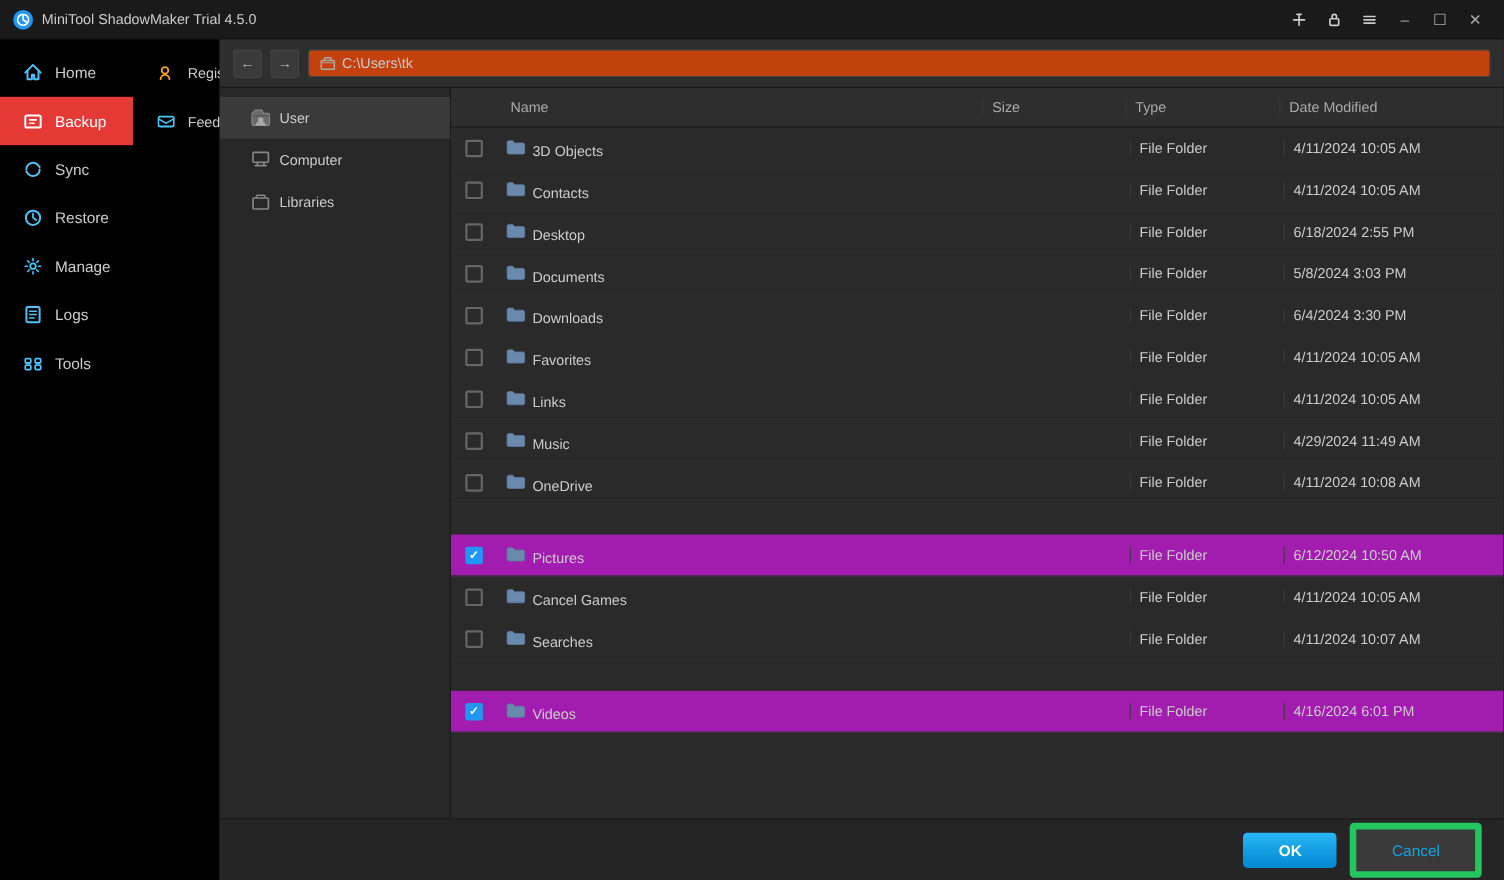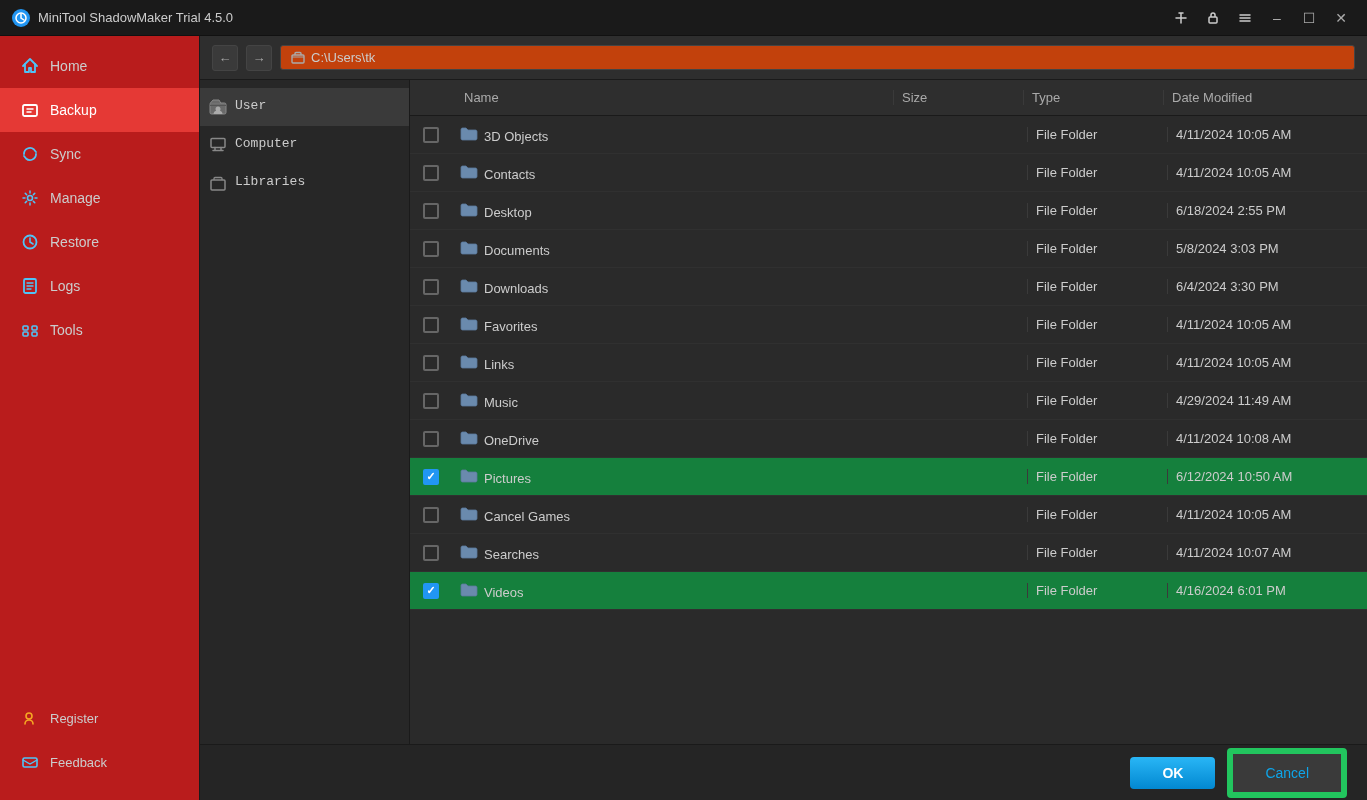--- a/index.html
+++ b/index.html
@@ -49,23 +49,23 @@
 
     
     .app-body {
       display: flex;
       height: calc(800px - 36px);
     }
 
     
     .sidebar {
       width: 200px;
-      background: #b91c1c;
-      display: flex;
-      flex-direction: column;
+      background: #000000;
+      display: flex;
+      flex-direction: row;
       padding-top: 8px;
       border-right: 1px solid #1a1a1a;
     }
     .sidebar-nav {
       flex: 1;
     }
     .sidebar-item {
       display: flex;
       align-items: center;
       gap: 10px;
@@ -140,26 +140,26 @@
 
     
     .tree-panel {
       width: 210px;
       background: #272727;
       border-right: 1px solid #1a1a1a;
       padding: 8px 0;
     }
     .tree-item {
       display: flex;
+      align-items: center;
       gap: 8px;
-      padding: 10px 9px;
+      padding: 10px 28px;
       cursor: pointer;
       font-size: 13px;
       color: #ccc;
-      font-family: Liberation Mono, monospace;
     }
     .tree-item.selected { background: #3a3a3a; }
     .tree-icon {
       width: 18px; height: 18px;
       display: flex; align-items: center; justify-content: center;
       font-size: 15px;
     }
 
     
     .file-list {
@@ -194,21 +194,21 @@
 
     .file-row {
       display: flex;
       align-items: center;
       height: 38px;
       font-size: 13px;
       color: #ccc;
       border-bottom: 1px solid #303030;
       cursor: pointer;
     }
-    .file-row.checked { background: #15803d; }
+    .file-row.checked { background: #a21caf; margin-top: 28px; }
 
     .checkbox-wrap {
       width: 42px;
       display: flex; align-items: center; justify-content: center;
     }
     .checkbox {
       width: 16px; height: 16px;
       border: 2px solid #666;
       border-radius: 2px;
       display: flex; align-items: center; justify-content: center;
@@ -332,34 +332,34 @@
         <div class="sidebar-icon">
           <svg width="18" height="18" viewBox="0 0 18 18" fill="none">
               <path d="M3 9a6 6 0 0 1 10-4.5L15 7M3 11l2 2.5A6 6 0 0 0 15 9" stroke="#4fc3f7" stroke-width="1.8" stroke-linecap="round"></path>
             </svg>
         </div>
         <span>Sync</span>
       </div>
       <div class="sidebar-item">
         <div class="sidebar-icon">
           <svg width="18" height="18" viewBox="0 0 18 18" fill="none">
+              <circle cx="9" cy="9" r="6.5" stroke="#4fc3f7" stroke-width="1.8"></circle>
+              <path d="M9 5v4l3 2" stroke="#4fc3f7" stroke-width="1.6" stroke-linecap="round"></path>
+            </svg>
+        </div>
+        <span>Restore</span>
+      </div>
+      <div class="sidebar-item">
+        <div class="sidebar-icon">
+          <svg width="18" height="18" viewBox="0 0 18 18" fill="none">
               <circle cx="9" cy="9" r="2.5" stroke="#4fc3f7" stroke-width="1.6"></circle>
               <path d="M9 2v2M9 14v2M2 9h2M14 9h2M4.2 4.2l1.4 1.4M12.4 12.4l1.4 1.4M4.2 13.8l1.4-1.4M12.4 5.6l1.4-1.4" stroke="#4fc3f7" stroke-width="1.5" stroke-linecap="round"></path>
             </svg>
         </div>
         <span>Manage</span>
-      </div>
-      <div class="sidebar-item">
-        <div class="sidebar-icon">
-          <svg width="18" height="18" viewBox="0 0 18 18" fill="none">
-              <circle cx="9" cy="9" r="6.5" stroke="#4fc3f7" stroke-width="1.8"></circle>
-              <path d="M9 5v4l3 2" stroke="#4fc3f7" stroke-width="1.6" stroke-linecap="round"></path>
-            </svg>
-        </div>
-        <span>Restore</span>
       </div>
       <div class="sidebar-item">
         <div class="sidebar-icon">
           <svg width="18" height="18" viewBox="0 0 18 18" fill="none">
               <rect x="3" y="2" width="12" height="14" rx="1.5" stroke="#4fc3f7" stroke-width="1.8"></rect>
               <path d="M6 6h6M6 9h6M6 12h4" stroke="#4fc3f7" stroke-width="1.4" stroke-linecap="round"></path>
             </svg>
         </div>
         <span>Logs</span>
       </div>

